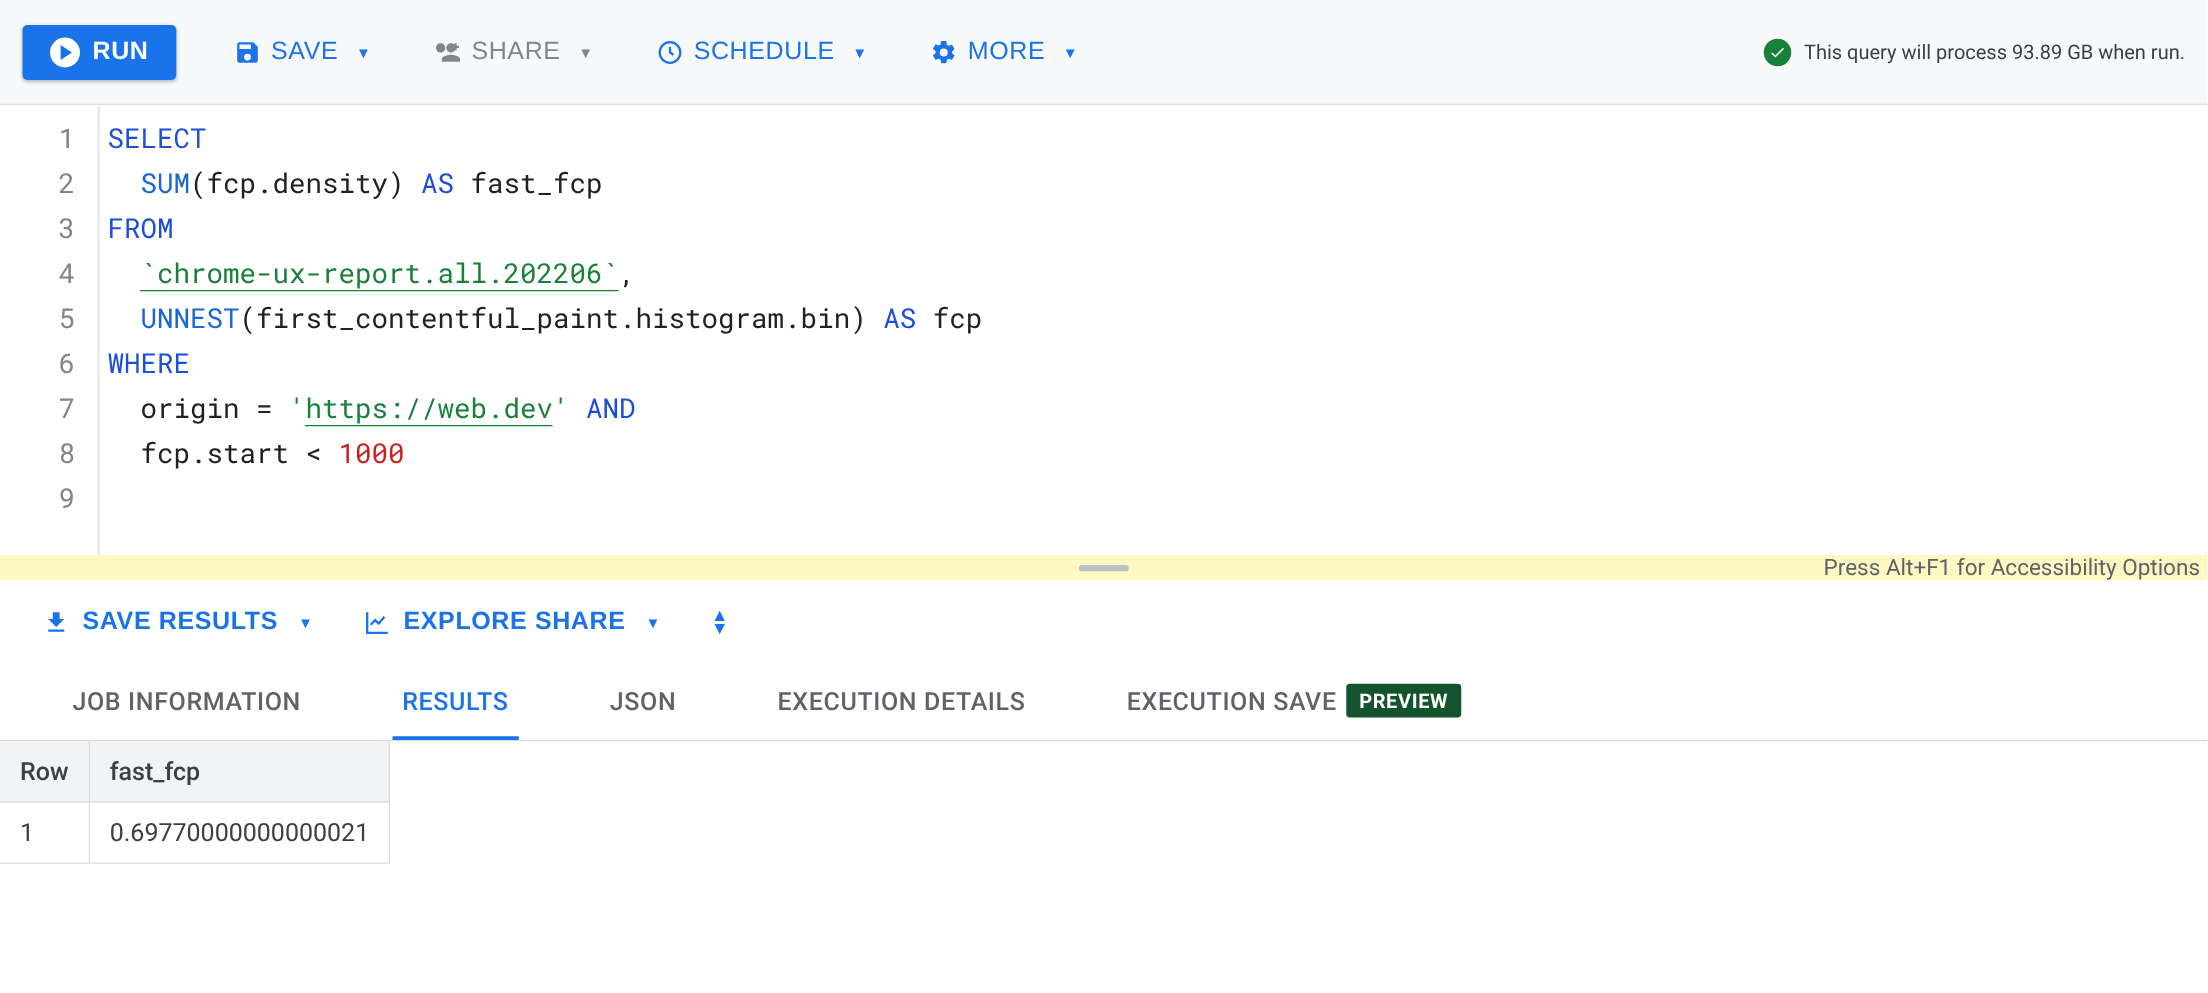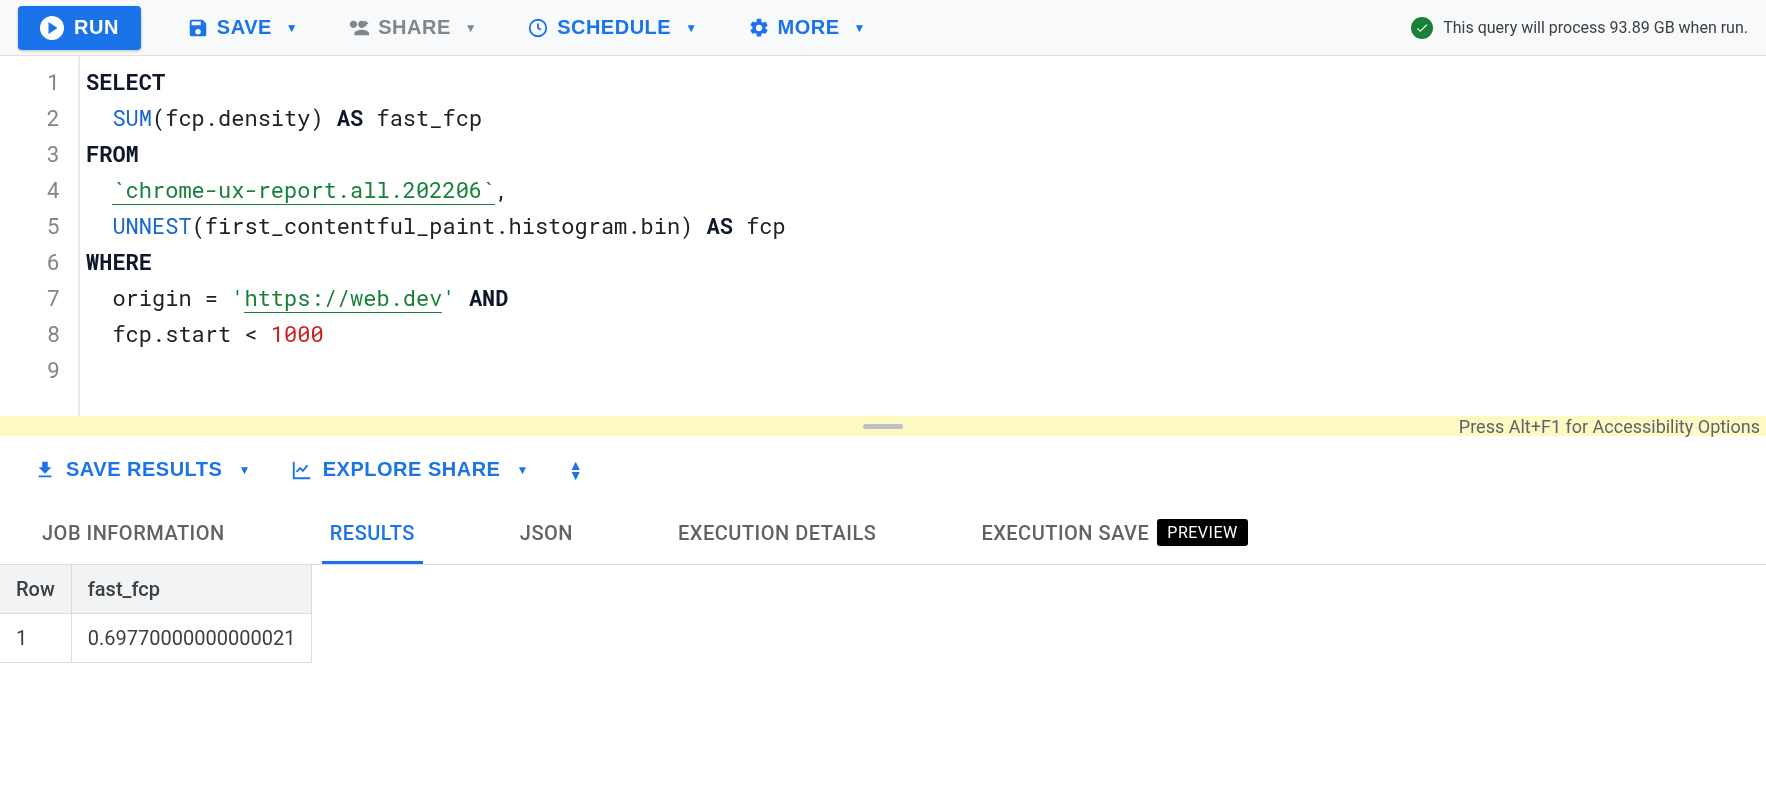--- a/index.html
+++ b/index.html
@@ -7,21 +7,21 @@
   font-family: 'Google Sans', Roboto, Arial, sans-serif;
   background: #fff;
   width: 1766px;
   height: 794px;
   overflow: hidden;
   font-size: 16px;
 }
 .toolbar {
   display: flex;
   align-items: center;
-  height: 56px;
+  height: 84px;
   padding: 0 18px;
   border-bottom: 1px solid #e0e0e0;
   background: #f8f9fa;
   gap: 42px;
 }
 .run-btn {
   display: flex;
   align-items: center;
   gap: 10px;
   background: #1a73e8;
@@ -45,21 +45,21 @@
   justify-content: center;
 }
 .play-icon svg { fill: #1a73e8; }
 .toolbar-btn {
   display: flex;
   align-items: center;
   gap: 8px;
   background: none;
   border: none;
   font-size: 20px;
-  font-weight: 700;
+  font-weight: 400;
   letter-spacing: 0.5px;
   cursor: pointer;
   padding: 6px 4px;
 }
 .toolbar-btn.blue { color: #1a73e8; }
 .toolbar-btn.gray { color: #80868b; }
 .dropdown-arrow { font-size: 12px; margin-left: 6px; }
 .toolbar-spacer { flex: 1; }
 .status-msg {
   display: flex;
@@ -98,21 +98,21 @@
 .code {
   flex: 1;
   font-family: 'Roboto Mono', Menlo, Consolas, monospace;
   font-size: 22px;
   padding-top: 8px;
   padding-left: 6px;
   line-height: 36px;
   border-left: 2px solid #e8eaed;
   white-space: pre;
 }
-.kw { color: #0f172a; font-weight: bold; }
+.kw { color: #1d4ed8; }
 .fn { color: #1967d2; }
 .tbl { color: #188038; border-bottom: 1px solid #188038; }
 .str { color: #188038; }
 .strund { border-bottom: 1px solid #188038; }
 .num { color: #c5221f; }
 .txt { color: #202124; }
 .punct { color: #202124; }
 .divider {
   height: 20px;
   background: #fef9c3;
@@ -162,23 +162,23 @@
   display: flex;
   flex-direction: column;
   gap: 2px;
   color: #1a73e8;
   cursor: pointer;
   font-size: 14px;
   line-height: 8px;
 }
 .tabs {
   display: flex;
-  padding: 0 34px;
+  padding: 0 50px;
   border-bottom: 1px solid #dadce0;
-  gap: 89px;
+  gap: 65px;
   align-items: center;
   text-align: right;
 }
 .tab {
   padding: 16px 8px;
   font-size: 20px;
   font-weight: 500;
   letter-spacing: 0.5px;
   color: #5f6368;
   cursor: pointer;
@@ -186,26 +186,26 @@
   margin-bottom: -1px;
   display: flex;
   align-items: center;
   gap: 8px;
 }
 .tab.active {
   color: #1a73e8;
   border-bottom-color: #1a73e8;
 }
 .badge {
-  background: #000000;
+  background: #14532d;
   color: #fff;
   font-size: 16px;
   padding: 4px 10px;
   border-radius: 3px;
-  font-weight: 400;
+  font-weight: 700;
 }
 .result-table {
   border-collapse: collapse;
   width: 293px;
 }
 .result-table th, .result-table td {
   text-align: left;
   padding: 12px 16px;
   font-size: 20px;
   border-right: 1px solid #dadce0;

